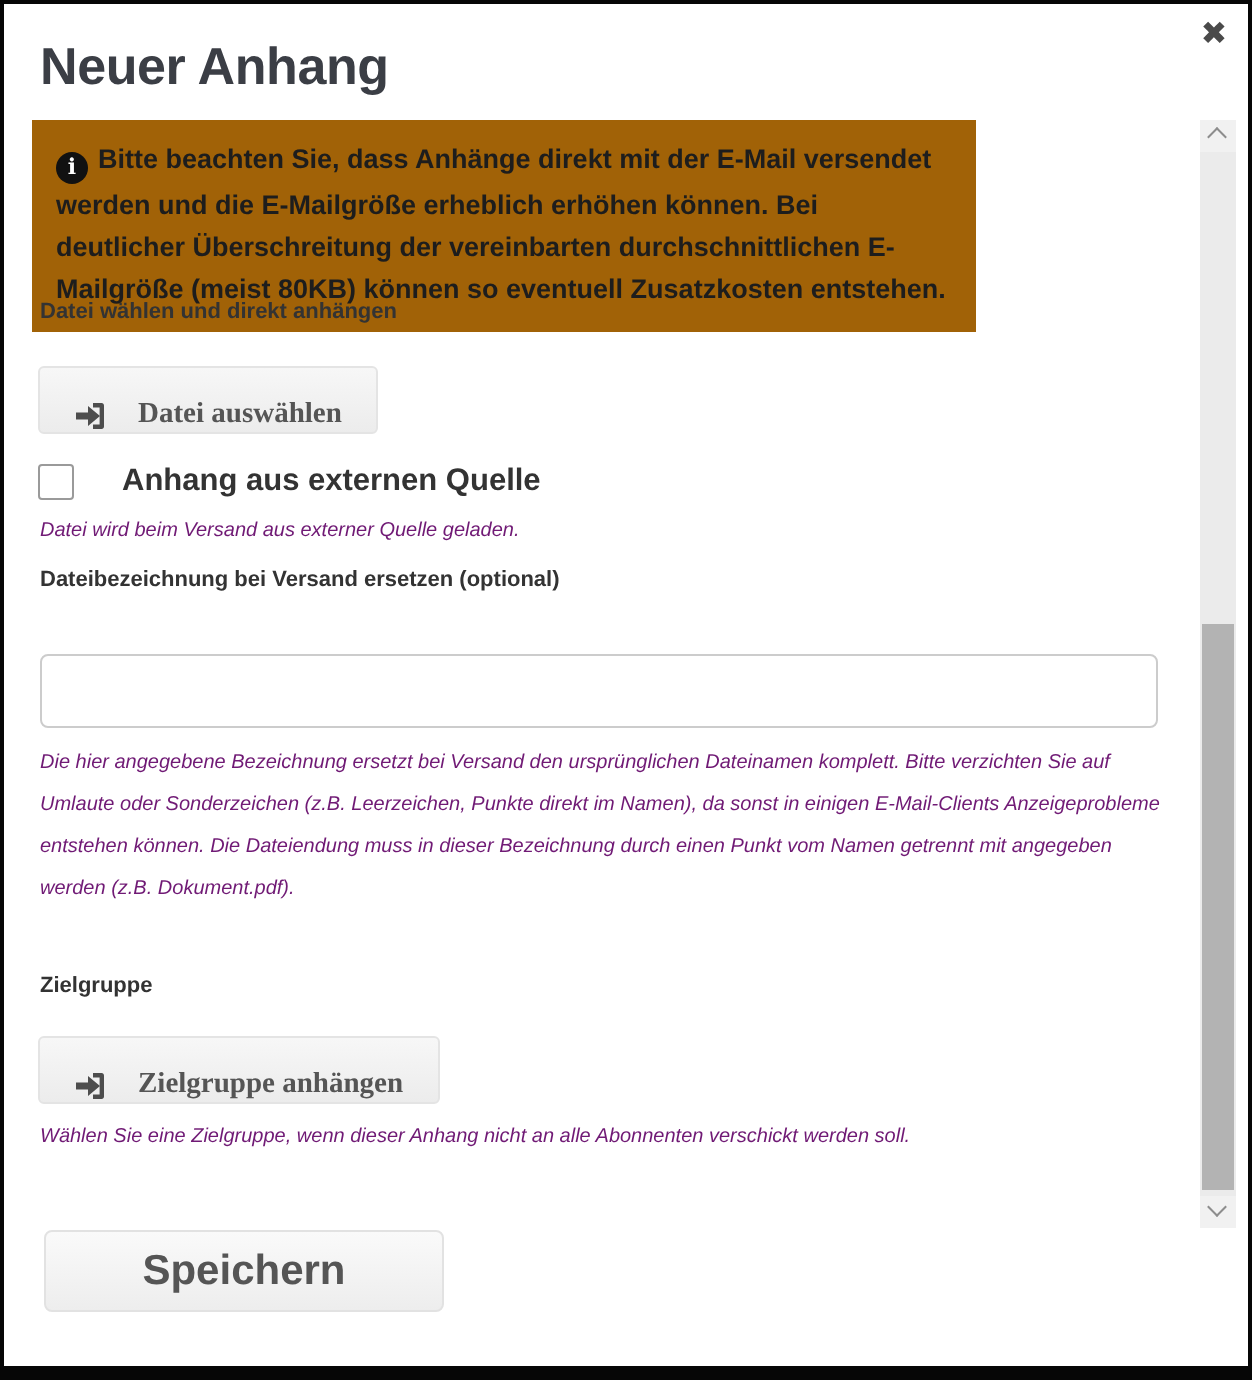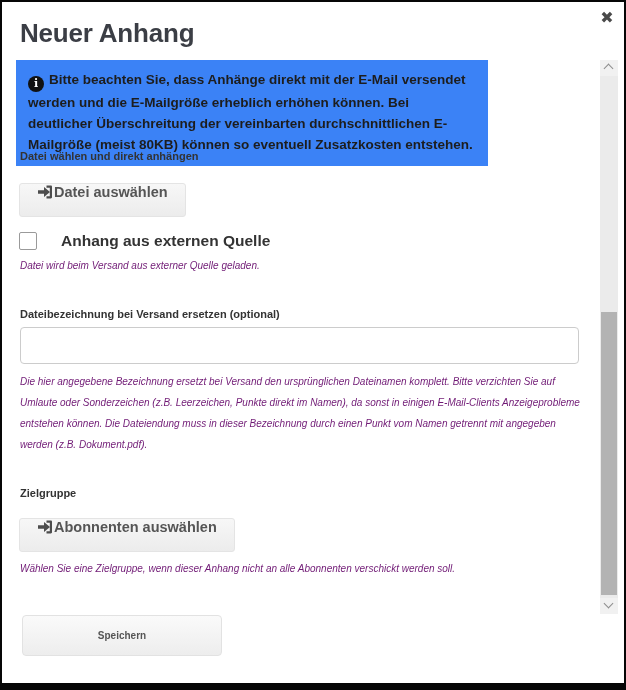--- a/index.html
+++ b/index.html
@@ -23,44 +23,44 @@
   }
   .close-btn {
     position:absolute; top:5px; right:6px;
     width:22px; height:22px;
     font-size:16px; font-weight:bold; color:#4a4a4a;
     text-align:center; line-height:22px;
     cursor:pointer; user-select:none;
   }
   .info-box {
     position:absolute; left:14px; top:58px; width:472px;
-    background:#3b82f6;
+    background:#a16207;
     padding:9px 12px 11px 12px;
     font-size:13.5px; font-weight:bold; color:#1d1d1d;
     line-height:21px;
   }
   .info-icon {
     display:inline-block; vertical-align:-3px;
     width:16px; height:16px; border-radius:50%;
     background:#111; color:#fff;
     font-family:"DejaVu Serif", serif;
     font-size:11px; font-weight:bold; line-height:16px;
     text-align:center; margin-right:5px;
   }
   .section-heading {
     position:absolute; left:18px;
     font-size:11px; font-weight:bold; color:#333;
   }
   .gray-btn {
     position:absolute;
-    display:inline-flex; align-items:flex-start; gap:1px;
+    display:inline-flex; align-items:flex-end; gap:16px;
     height:34px; padding:0 17px;
     background:linear-gradient(#f7f7f7,#ececec);
     border:1px solid #e4e4e4; border-radius:3px;
-    font-family:Liberation Sans, sans-serif;
+    font-family:Liberation Serif, serif;
     font-size:14.5px; font-weight:bold; color:#555;
     cursor:pointer;
   }
   .signin-icon { display:inline-block; width:16px; height:16px; }
   .signin-icon svg { display:block; }
   .checkbox-row {
     position:absolute; left:17px; top:230px;
     display:flex; align-items:center; gap:24px;
   }
   .checkbox {
@@ -80,21 +80,21 @@
     width:559px; height:37px;
     border:1px solid #ccc; border-radius:4px;
     background:#fff; padding:0 10px;
     font-family:inherit; font-size:15px; color:#333;
     outline:none;
   }
   .footer-btn {
     position:absolute; top:613px; height:41px;
     background:linear-gradient(#fafafa,#ededed);
     border:1px solid #e2e2e2; border-radius:4px;
-    font-family:inherit; font-size:10px; font-weight:bold; color:#555;
+    font-family:inherit; font-size:21px; font-weight:bold; color:#555;
     cursor:pointer;
   }
   .footer-btn.save   { left:20px;  width:200px; }
   .footer-btn.cancel { left:227px; width:198px; }
   
   .scrollbar {
     position:absolute; top:58px; right:6px;
     width:18px; height:554px;
     background:#ebebeb;
   }
@@ -140,36 +140,36 @@
     <span>Datei auswählen</span>
   </button>
 
   <div class="checkbox-row">
     <div class="checkbox" role="checkbox" aria-checked="false"></div>
     <div class="checkbox-label">Anhang aus externen Quelle</div>
   </div>
 
   <div class="hint" style="top:253px; width:560px">Datei wird beim Versand aus externer Quelle geladen.</div>
 
-  <div class="section-heading" style="top:306px">Dateibezeichnung bei Versand ersetzen (optional)</div>
+  <div class="section-heading" style="top:282px">Dateibezeichnung bei Versand ersetzen (optional)</div>
 
   <input class="text-input" type="text" value="" style="">
 
   <div class="hint" style="top:369px; width:562px">Die hier angegebene Bezeichnung ersetzt bei Versand den ursprünglichen Dateinamen komplett. Bitte verzichten Sie auf Umlaute oder Sonderzeichen (z.B. Leerzeichen, Punkte direkt im Namen), da sonst in einigen E-Mail-Clients Anzeigeprobleme entstehen können. Die Dateiendung muss in dieser Bezeichnung durch einen Punkt vom Namen getrennt mit angegeben werden (z.B. Dokument.pdf).</div>
 
   <div class="section-heading" style="top:485px">Zielgruppe</div>
 
   <button class="gray-btn" style="left:17px; top:516px">
     <span class="signin-icon">
       <svg width="16" height="16" viewBox="0 0 16 16">
         <path fill="#4d4d4d" d="M1 6.3h6V3l6 5-6 5V9.7H1z"></path>
         <path fill="#4d4d4d" d="M9.5 1.5h4.3c.7 0 1.2.5 1.2 1.2v10.6c0 .7-.5 1.2-1.2 1.2H9.5v-2.2h3.3V3.7H9.5z"></path>
       </svg>
     </span>
-    <span>Abonnenten auswählen</span>
+    <span>Zielgruppe anhängen</span>
   </button>
 
   <div class="hint" style="top:556px; width:560px">Wählen Sie eine Zielgruppe, wenn dieser Anhang nicht an alle Abonnenten verschickt werden soll.</div>
 
   <button class="footer-btn save">Speichern</button>
 
   <div class="scrollbar">
     <div class="sb-arrow up">
       <span class="chev"></span>
     </div>

